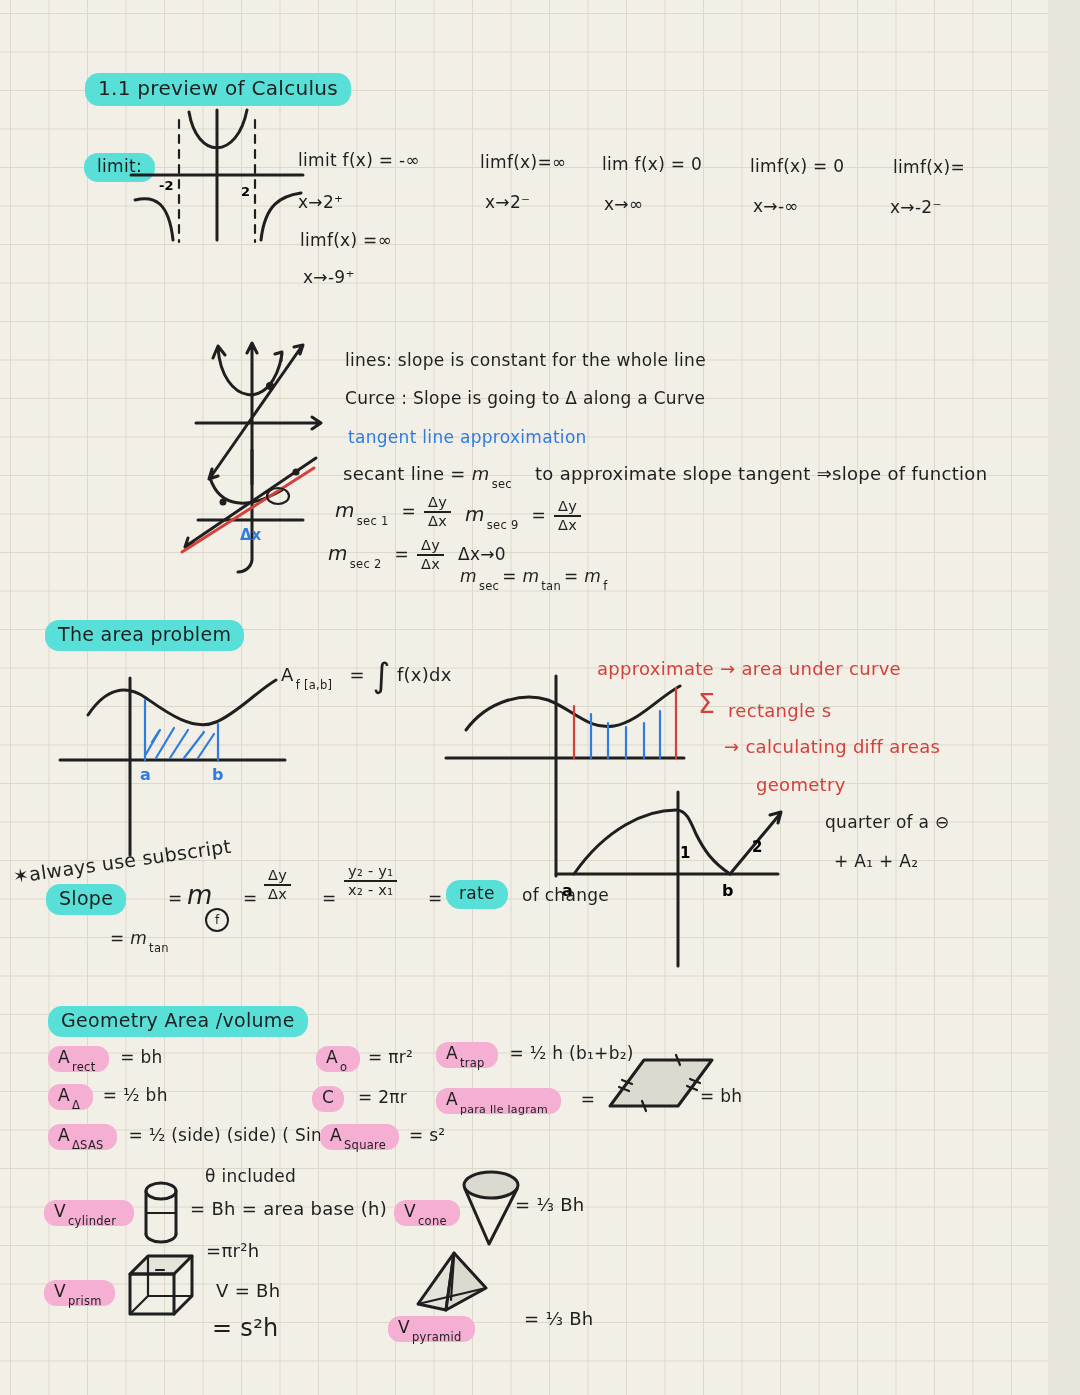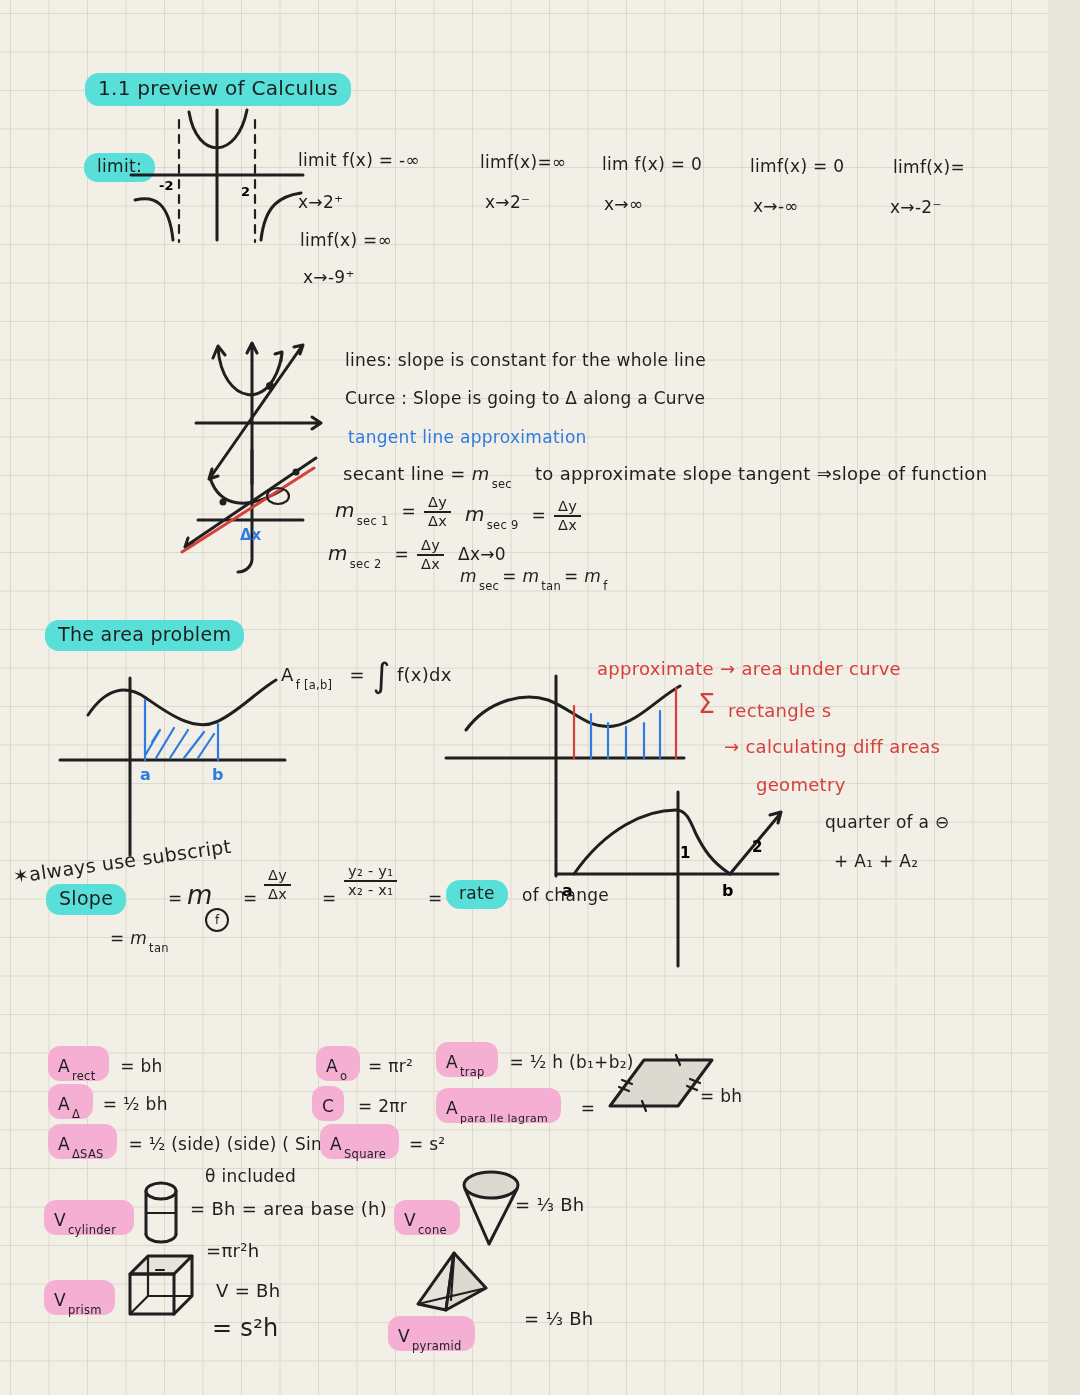--- a/index.html
+++ b/index.html
@@ -5,21 +5,21 @@
   html,body{margin:0;padding:0;background:#e8e5da}
   .page{position:relative;width:1048px;height:1395px;background:#f2efe7;
     background-image:linear-gradient(#ddd8cb 1px,transparent 1px),linear-gradient(90deg,#ddd8cb 1px,transparent 1px);
     background-size:38.5px 38.5px;background-position:10px 13px;
     font-family:"DejaVu Sans",sans-serif;color:#1f1f1f;overflow:hidden}
   .t{position:absolute;white-space:nowrap;font-size:17px;letter-spacing:.3px}
   .b{color:#2f7ce0}
   .r{color:#d4403a}
   .it{font-style:italic}
   .cy{display:inline-block;background:#58e0d8;border-radius:14px;padding:3px 13px 6px}
-  .pk{display:inline-block;background:#f5afd3;border-radius:12px;padding:10px 10px 5px}
+  .pk{display:inline-block;background:#f5afd3;border-radius:12px;padding:1px 10px 5px}
   .sb{font-size:11.5px;display:inline-block;transform:translateY(8px);margin:0 3px 0 2px}
   .frac{display:inline-flex;flex-direction:column;align-items:center;line-height:1.05;font-size:14.5px;vertical-align:middle;margin:0 4px}
   .frac>span:first-child{border-bottom:2px solid #1f1f1f;padding:0 4px 1px}
   .frac>span:last-child{padding-top:1px}
   .circf{position:absolute;border:2.5px solid #1f1f1f;border-radius:50%;width:20px;height:20px;font-size:12px;display:flex;align-items:center;justify-content:center}
   svg{position:absolute;overflow:visible}
   svg path,svg line,svg ellipse,svg polygon{fill:none;stroke:#1f1f1f;stroke-width:3;stroke-linecap:round;stroke-linejoin:round}
   svg .bl{stroke:#2f7ce0}
   svg .rd{stroke:#d4403a}
   svg .thin{stroke-width:2.2}
@@ -183,20 +183,21 @@
     <span>y₂ - y₁</span>
       <span>x₂ - x₁</span>
   </div>
   <span class="t" style="left:428px;top:888px">=</span>
   <span class="t cy" style="left:446px;top:880px">rate</span>
   <span class="t" style="left:522px;top:885px">of  change</span>
   <div class="t" style="left:110px;top:928px">
     <span class="it">= m</span><span class="sb">tan</span>
   </div>
 
+  <span class="t cy" style="left:48px;top:1006px;font-size:19px">Geometry  Area /volume</span>
 
   <div class="t" style="left:48px;top:1046px">
     <span class="pk"><span>A</span><span class="sb">rect</span></span>
     <span style="margin-left:6px">= bh</span>
   </div>
 
   <div class="t" style="left:48px;top:1084px">
     <span class="pk"><span>A</span><span class="sb">Δ</span></span>
     <span style="margin-left:4px">= ½ bh</span>
   </div>

